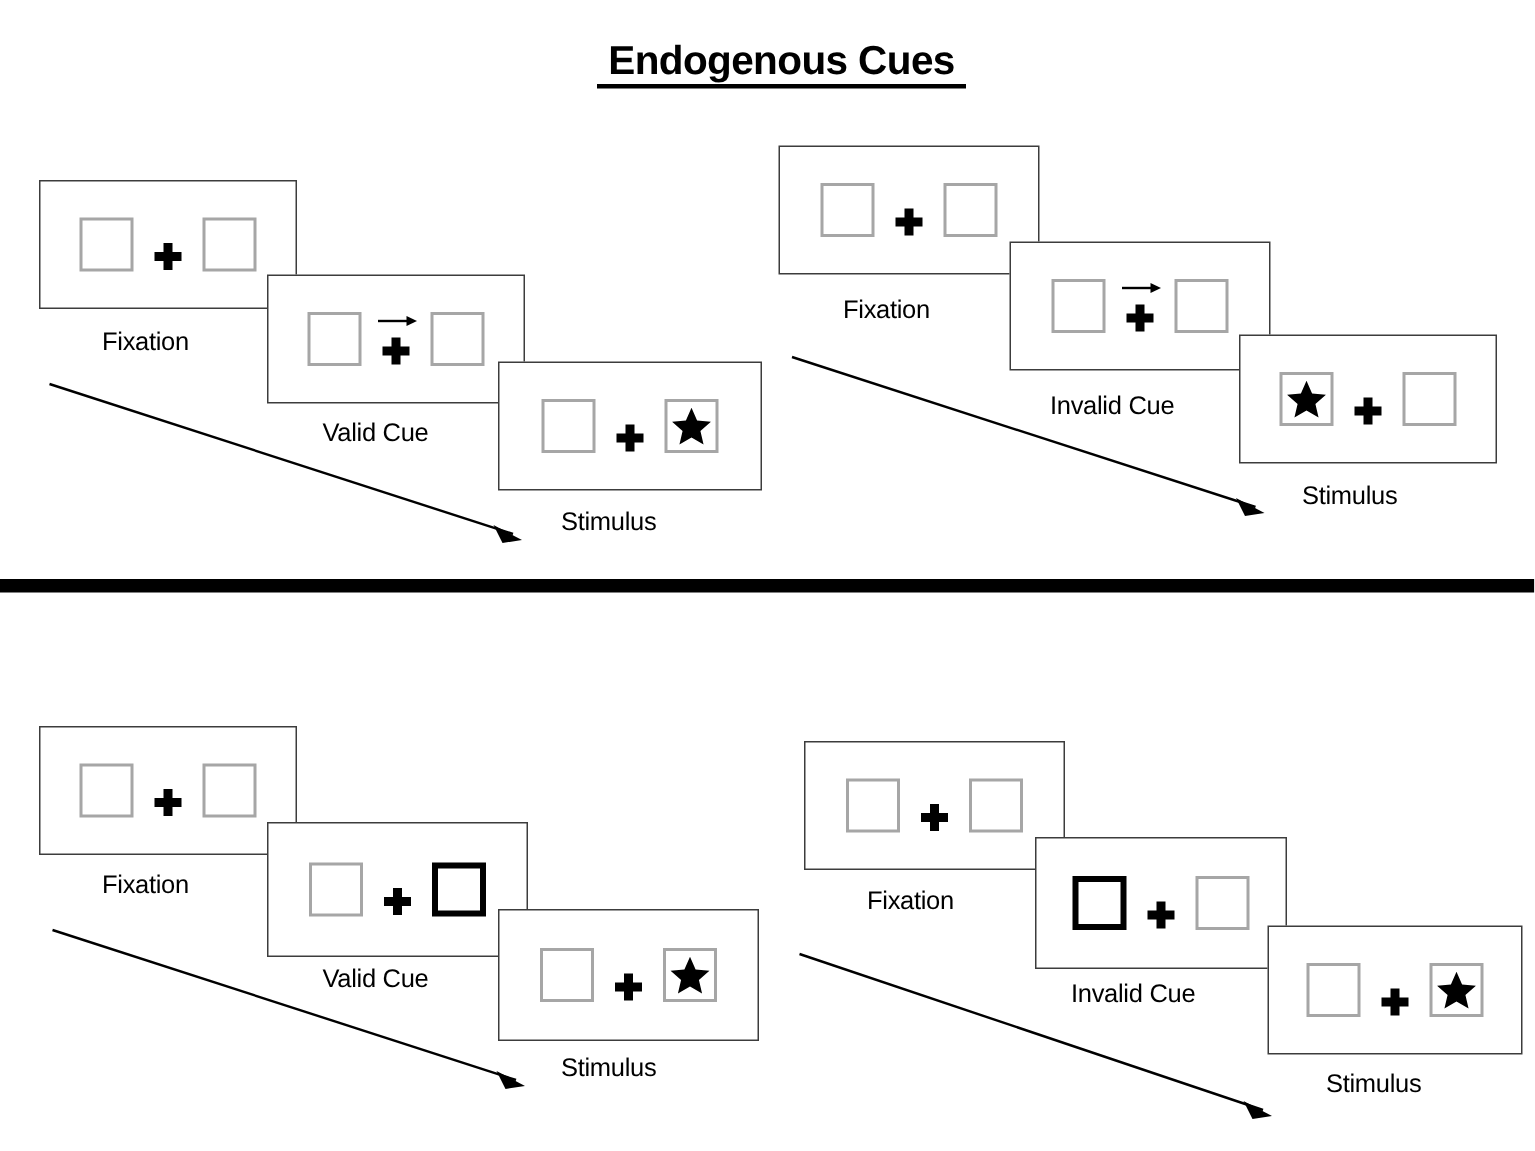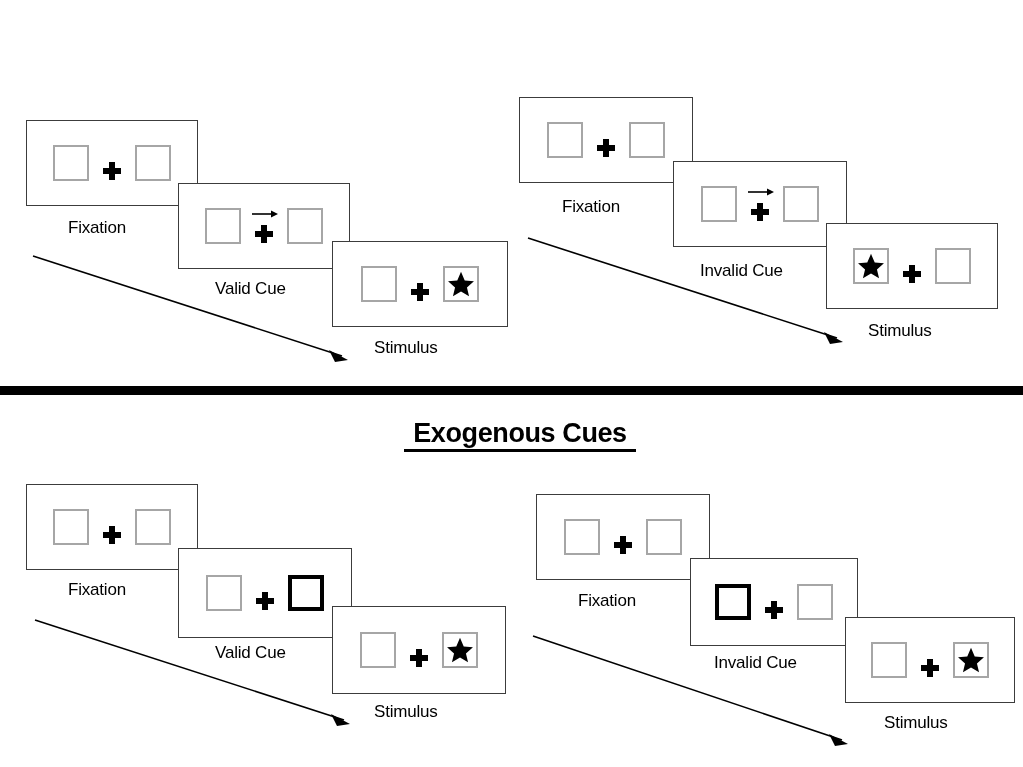--- a/index.html
+++ b/index.html
@@ -144,20 +144,21 @@
   .flow-arrow {
     position: absolute;
     overflow: visible;
   }
 </style>
 </head>
 <body>
 
 <div id="figure">
 
+  <div class="section-title" style="left:398px; top:26px; width:246px;">Endogenous Cues</div>
 
   <div class="panel" style="left:26px; top:120px; width:172px; height:86px;">
     <div class="panel-inner">
       <div class="sqbox"></div>
       <div class="plus-stack">
         <div class="plus"></div>
       </div>
       <div class="sqbox"></div>
     </div>
   </div>
@@ -239,21 +240,20 @@
   </div>
   <div class="stage-label" style="left:868px; top:322px;">Stimulus</div>
 
   <svg class="flow-arrow" style="left:525px; top:232px; width:325px; height:118px;" viewBox="0 0 325 118">
     <line x1="3" y1="6" x2="312" y2="106" stroke="#000" stroke-width="1.6"></line>
     <polygon points="318,110 299,100 305,112" fill="#000"></polygon>
   </svg>
 
   <div class="divider" style="top:386px;"></div>
 
-  <div class="section-title" style="left:404px; top:419px; width:232px;">Exogenous Cues</div>
 
   <div class="panel" style="left:26px; top:484px; width:172px; height:86px;">
     <div class="panel-inner">
       <div class="sqbox"></div>
       <div class="plus-stack">
         <div class="plus"></div>
       </div>
       <div class="sqbox"></div>
     </div>
   </div>

